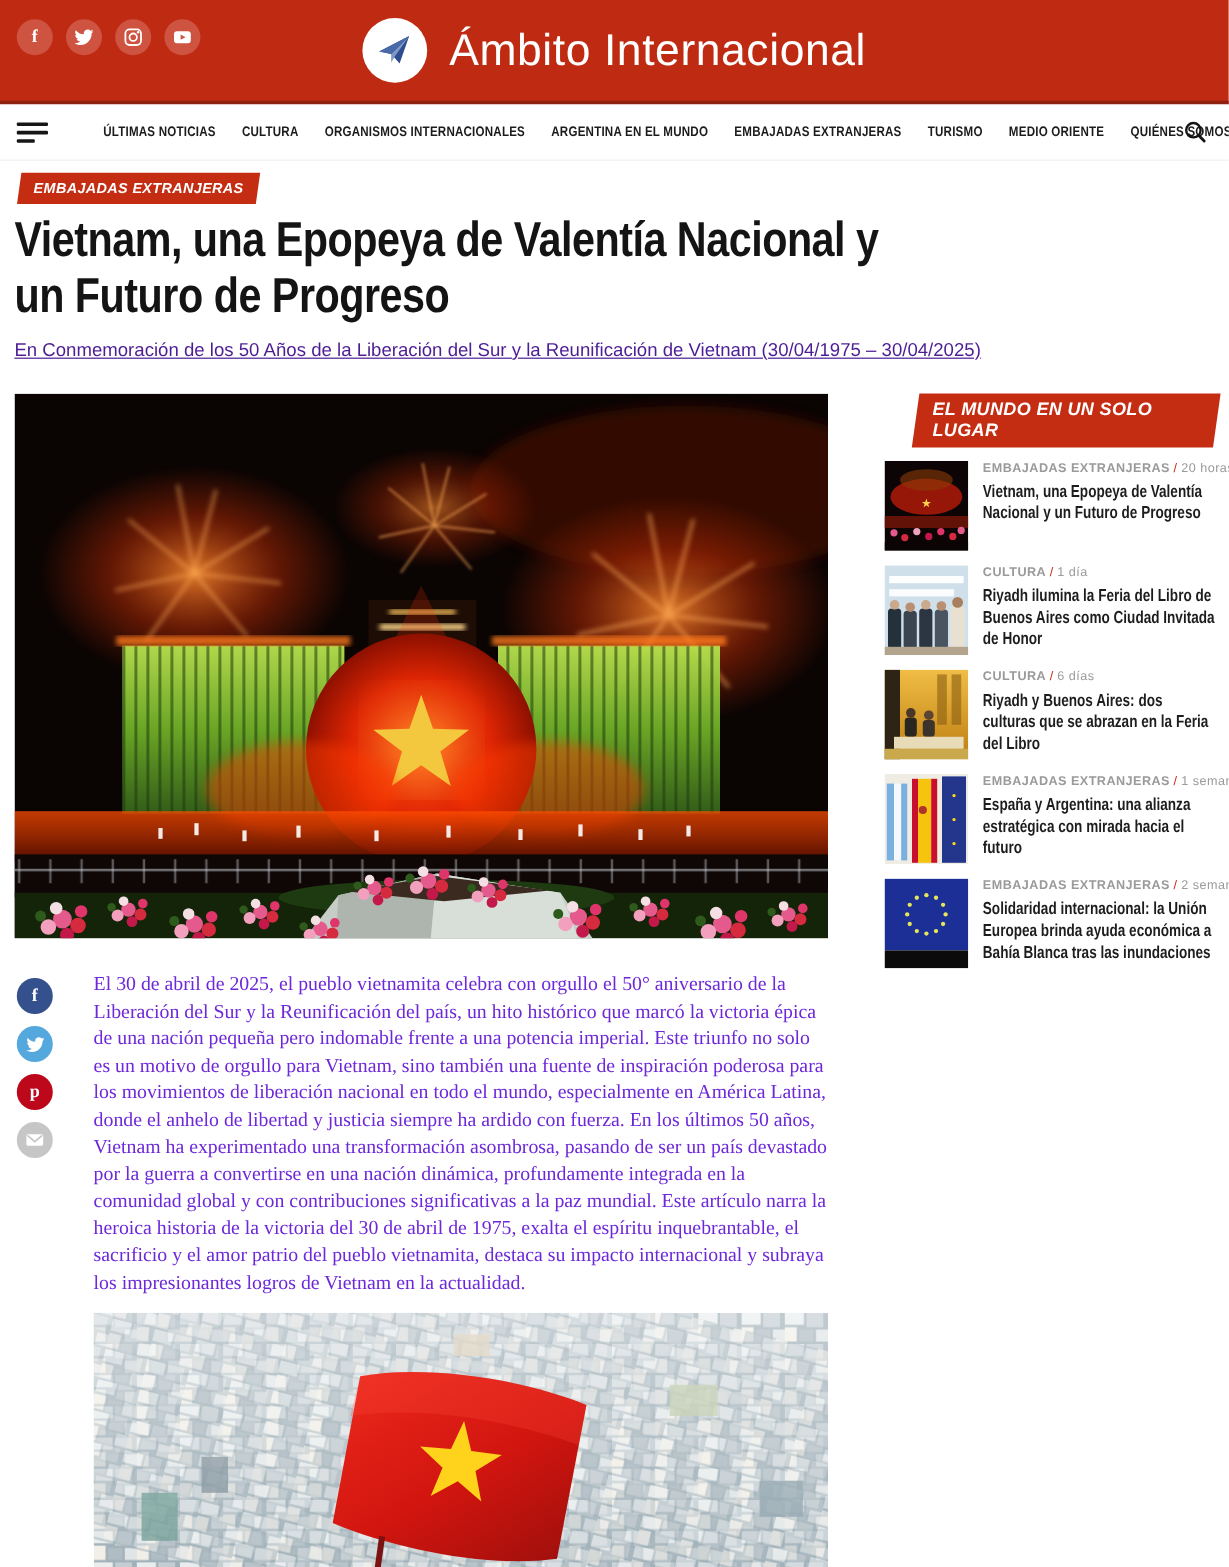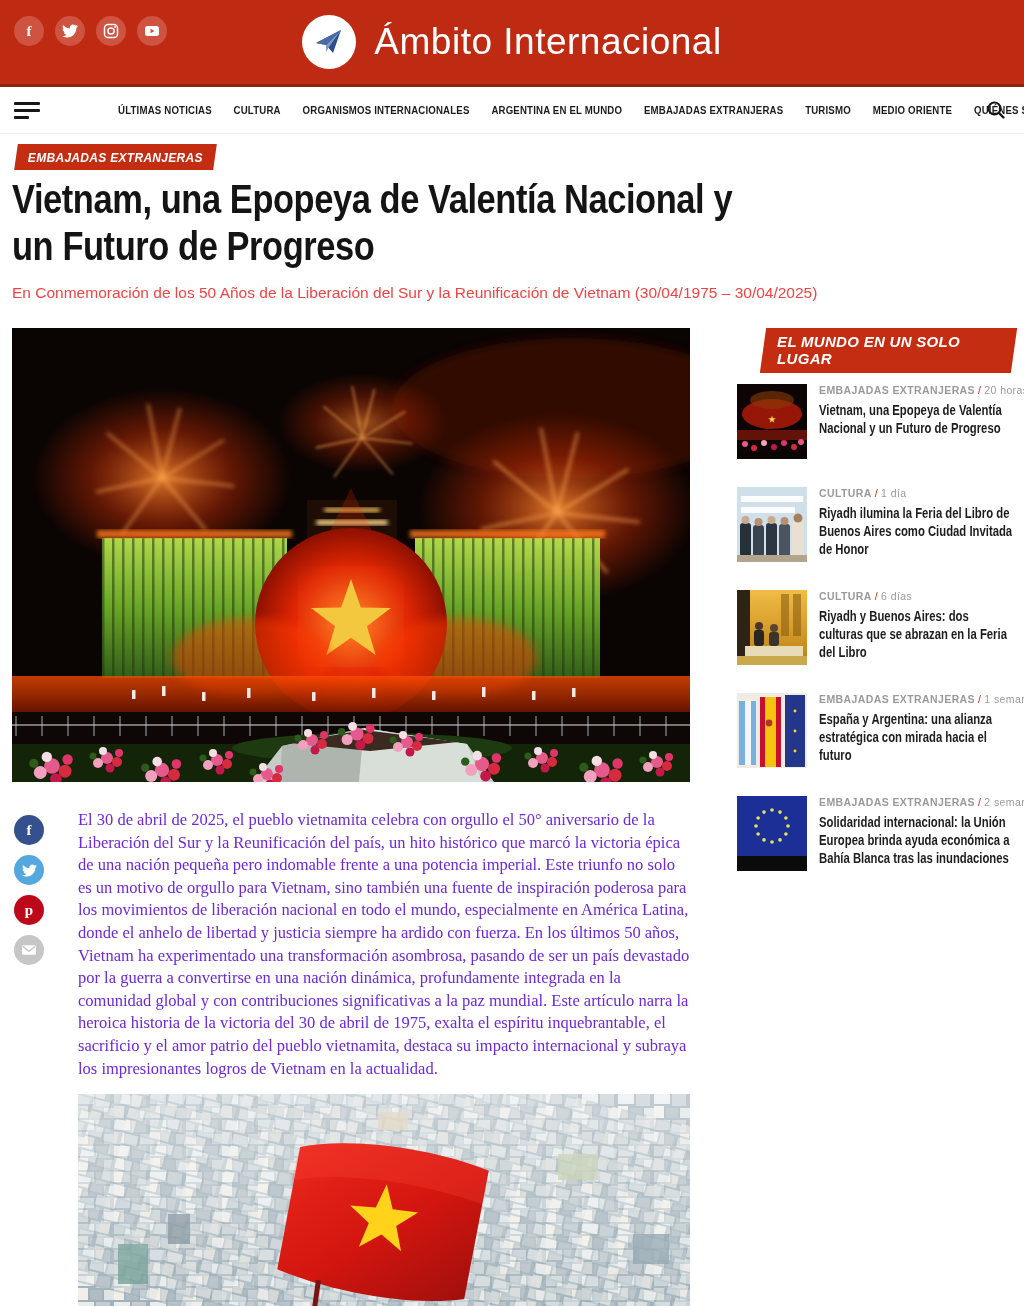--- a/index.html
+++ b/index.html
@@ -10,52 +10,52 @@
                position:relative;display:flex;align-items:center;justify-content:center;}
   .social-row{position:absolute;left:14px;top:16px;display:flex;gap:11px;}
   .soc-btn{width:30px;height:30px;border-radius:50%;background:#ce5340;border:none;
            display:flex;align-items:center;justify-content:center;cursor:pointer;padding:0;}
   .soc-btn span.fglyph{color:#fff;font-weight:bold;font-size:15px;font-family:"Liberation Serif",serif;}
   .brand{display:flex;align-items:center;gap:18px;}
   .brand-logo{width:54px;height:54px;border-radius:50%;background:#fff;
               display:flex;align-items:center;justify-content:center;}
   .site-title{color:#fff;font-family:Liberation Sans, sans-serif;font-size:37px;font-weight:500;letter-spacing:.5px;}
   
-  .main-nav{height:46px;background:#fff;position:relative;display:flex;align-items:center;border-bottom:1px solid #f0f0f0;padding-left:32px;}
+  .main-nav{height:46px;background:#fff;position:relative;display:flex;align-items:center;border-bottom:1px solid #f0f0f0;}
   .menu-btn{position:absolute;left:14px;top:15px;background:none;border:none;cursor:pointer;
             display:flex;flex-direction:column;gap:4px;padding:0;}
   .menu-btn i{display:block;height:3px;background:#161616;border-radius:1px;}
   .menu-btn i:nth-child(1){width:26px}.menu-btn i:nth-child(2){width:26px}.menu-btn i:nth-child(3){width:15px}
   .nav-row{display:flex;gap:26px;margin-left:86px;transform:scaleX(.84);transform-origin:0 50%;white-space:nowrap;}
   .nav-row a{font-size:11.5px;font-weight:bold;color:#1b1b1b;text-decoration:none;letter-spacing:.2px;}
   .search-btn{position:absolute;right:18px;top:13px;background:none;border:none;cursor:pointer;padding:0;}
   
   .page{padding:0 10px 0 12px;}
   .badge{display:inline-block;background:#c52d13;transform:skewX(-8deg);margin-top:10px;margin-left:4px;padding:4px 12px;}
   .badge span{display:inline-block;transform:skewX(8deg);color:#fff;font-size:12px;font-weight:bold;font-style:italic;letter-spacing:.3px;}
   .article-title{margin:6px 0 0;font-size:41px;line-height:47px;font-weight:bold;color:#141414;
                  width:915px;transform:scaleX(.84);transform-origin:0 0;letter-spacing:-.5px;}
-  .article-subtitle{margin:14px 0 0;font-size:15.5px;color:#ef4444;}
+  .article-subtitle{margin:14px 0 0;font-size:15.5px;color:#4c1d95;text-decoration:underline;}
   
   .columns{display:flex;gap:47px;margin-top:26px;}
   .col-left{width:678px;}
   .hero-fig{margin:0;width:678px;height:454px;overflow:hidden;}
   .article-row{display:flex;margin-top:27px;}
   .share-rail{width:66px;display:flex;flex-direction:column;gap:10px;padding-top:6px;}
   .share-btn{width:30px;height:30px;border-radius:50%;border:none;cursor:pointer;margin-left:2px;
              display:flex;align-items:center;justify-content:center;padding:0;color:#fff;}
   .share-btn .pglyph{color:#fff;font-weight:bold;font-size:15px;font-family:"Liberation Serif",serif;}
   .body-text{width:612px;margin:0;font-family:"Liberation Serif",serif;font-size:16.5px;
              line-height:22.6px;color:#6d28d9;}
   .flag-fig{margin:14px 0 0 66px;width:612px;height:217px;overflow:hidden;}
   
   .sidebar{width:277px;}
   .side-banner{display:inline-block;background:#c52d13;transform:skewX(-8deg);margin-left:26px;padding:5px 14px;}
   .side-banner span{display:inline-block;transform:skewX(8deg);color:#fff;font-size:15px;font-weight:bold;font-style:italic;letter-spacing:.3px;}
-  .news-item{display:flex;gap:12px;margin-top:28px;cursor:pointer;}
+  .news-item{display:flex;gap:12px;margin-top:12px;cursor:pointer;}
   .news-item:first-of-type{margin-top:11px;}
   .news-thumb{width:70px;height:75px;flex:0 0 70px;overflow:hidden;}
   .news-thumb svg{display:block;}
   .news-text{width:195px;}
   .news-meta{font-size:10.5px;font-weight:bold;color:#9a9a9a;letter-spacing:.4px;white-space:nowrap;}
   .news-meta .sep{color:#c52d13;font-weight:normal;margin:0 3px;}
   .news-meta .time{font-weight:normal;color:#9a9a9a;text-transform:none;}
   .news-title{margin:5px 0 0;font-size:14.5px;line-height:18px;font-weight:bold;color:#1d1d1d;
               width:250px;transform:scaleX(.78);transform-origin:0 0;}
 </style>

